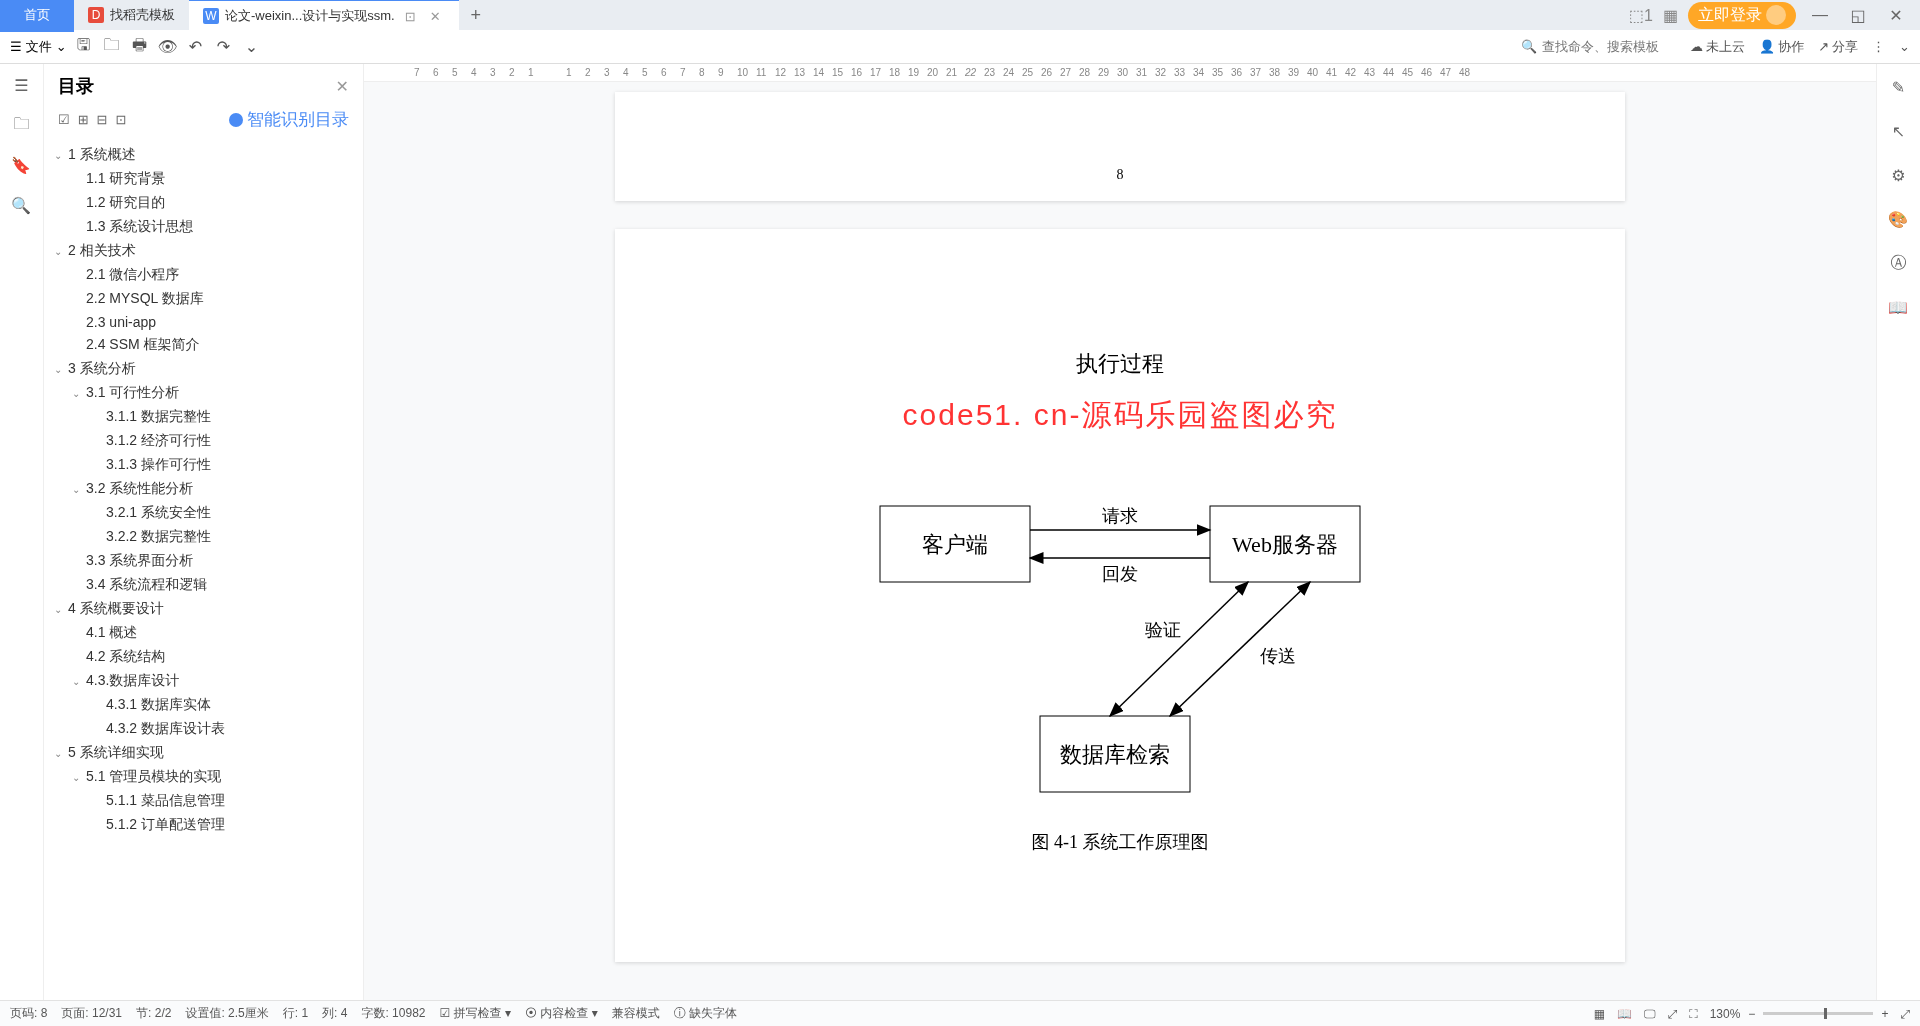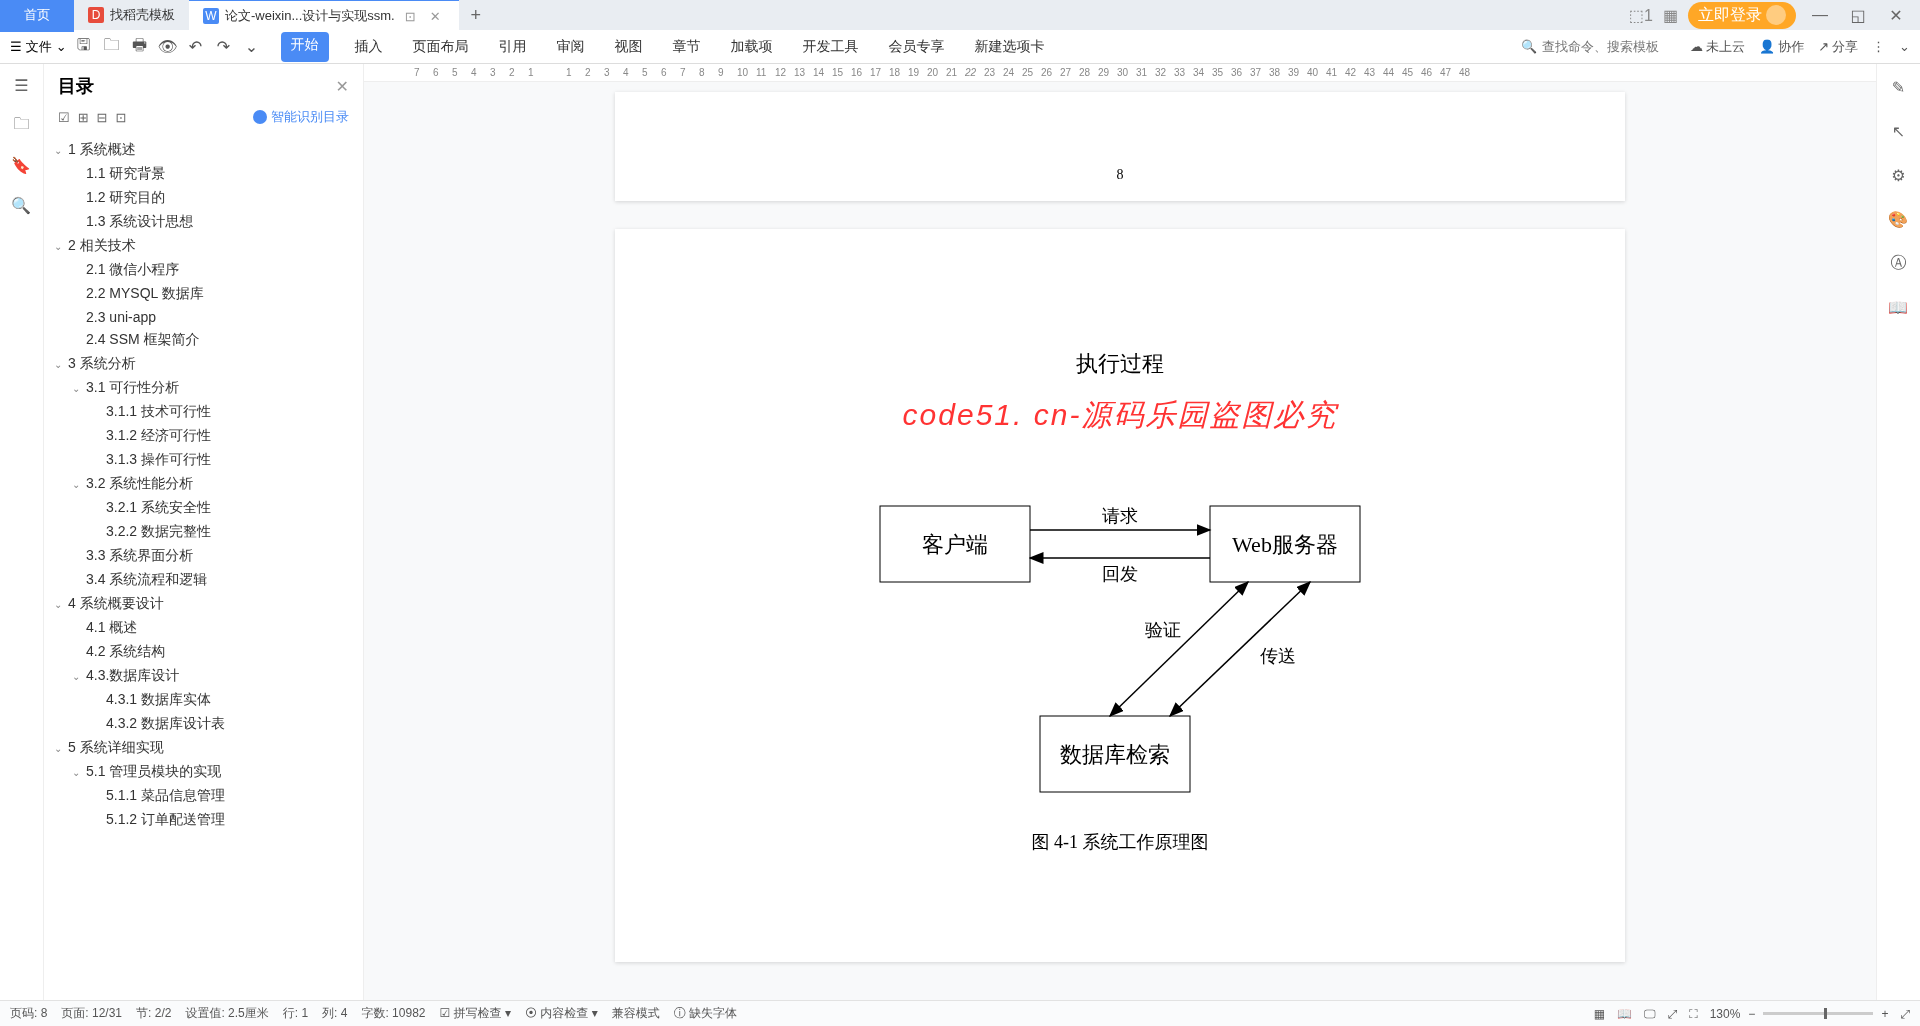--- a/index.html
+++ b/index.html
@@ -38,39 +38,39 @@
 .left-rail { width: 44px; border-right: 1px solid #eee; display: flex; flex-direction: column; align-items: center; padding-top: 10px; gap: 18px; color: #666; }
 .rail-icon { width: 22px; height: 22px; display: flex; align-items: center; justify-content: center; }
 
 
 .sidebar { width: 320px; border-right: 1px solid #eee; display: flex; flex-direction: column; }
 .sb-head { padding: 10px 14px 6px; display: flex; align-items: center; justify-content: space-between; }
 .sb-title { font-size: 18px; font-weight: bold; }
 .sb-close { color: #999; }
 .sb-tool { padding: 4px 14px 8px; display: flex; align-items: center; gap: 10px; color: #666; font-size: 13px; }
 .sb-tool-icons { display: flex; gap: 8px; }
-.sb-tool-right { margin-left: auto; display: flex; align-items: center; gap: 4px; color: #4a8bf5; font-size: 13px; }
+.sb-tool-right { margin-left: auto; display: flex; align-items: center; gap: 4px; color: #4a8bf5; font-size: 17px; }
 .outline { flex: 1; overflow-y: auto; padding: 4px 8px 10px 8px; font-size: 14px; color: #333; }
 .ol-item { display: flex; align-items: center; padding: 3px 4px; cursor: pointer; white-space: nowrap; }
 .caret { width: 14px; color: #888; font-size: 10px; }
 .ind0 { padding-left: 2px; }
 .ind1 { padding-left: 20px; }
 .ind2 { padding-left: 40px; }
 
 
 .docarea { flex: 1; position: relative; background: #f8f9fa; overflow: hidden; }
 .ruler { height: 18px; background: #fff; border-bottom: 1px solid #eee; font-size: 10px; color: #888; display: flex; align-items: center; padding-left: 50px; gap: 0; position: relative; }
 .ruler-num { position: absolute; }
 .pages { position: absolute; top: 18px; left: 0; right: 0; bottom: 0; overflow: auto; display: flex; flex-direction: column; align-items: center; padding: 10px 20px; }
 .page { width: 1010px; background: #fff; box-shadow: 0 1px 4px rgba(0,0,0,.15); margin-bottom: 28px; position: relative; }
 .page.prev { height: 140px; }
 .page.prev .pnum { position: absolute; bottom: 18px; left: 50%; transform: translateX(-50%); font-size: 14px; font-family: Georgia, serif; }
 .page.cur { height: 900px; padding: 120px 130px 40px; font-family: Georgia, "SimSun", serif; }
 .diagram-title { text-align: center; font-size: 22px; margin-bottom: 8px; }
-.watermark { color: #ff3333; font-size: 30px; text-align: center; letter-spacing: 2px; font-family: "Microsoft YaHei", sans-serif; margin: 16px 0 50px; font-style: italic; }
+.watermark { color: #ff3333; font-size: 30px; text-align: center; letter-spacing: 2px; font-family: "Microsoft YaHei", sans-serif; margin: 16px 0 50px; }
 .svgwrap { display: flex; justify-content: center; }
 .caption { text-align: center; font-size: 18px; margin-top: 24px; font-family: "SimSun", serif; }
 
 
 .right-rail { width: 44px; border-left: 1px solid #eee; display: flex; flex-direction: column; align-items: center; padding-top: 12px; gap: 22px; color: #666; }
 
 
 .status { height: 26px; border-top: 1px solid #e2e2e2; display: flex; align-items: center; font-size: 12px; color: #555; padding: 0 10px; gap: 14px; background: #fafbfc; }
 .status-right { margin-left: auto; display: flex; align-items: center; gap: 12px; }
 .zoom { display: flex; align-items: center; gap: 8px; }
@@ -116,33 +116,20 @@
   </div>
   <div class="qat">
     <span class="qat-icon">🖫</span>
     <span class="qat-icon">🗀</span>
     <span class="qat-icon">🖶</span>
     <span class="qat-icon">👁</span>
     <span class="qat-icon">↶</span>
     <span class="qat-icon">↷</span>
     <span class="qat-icon">⌄</span>
   </div>
-  <div class="ribbon-tabs" id="rtabs">
-      <span class="rtab active">开始</span>
-      <span class="rtab">插入</span>
-      <span class="rtab">页面布局</span>
-      <span class="rtab">引用</span>
-      <span class="rtab">审阅</span>
-      <span class="rtab">视图</span>
-      <span class="rtab">章节</span>
-      <span class="rtab">加载项</span>
-      <span class="rtab">开发工具</span>
-      <span class="rtab">会员专享</span>
-      <span class="rtab">新建选项卡</span>
-    </div>
   <div class="search-box">
     <span>🔍</span>
     <input placeholder="查找命令、搜索模板" style="">
   </div>
   <div class="ribbon-right">
     <span class="rr-item">
         <span>☁</span>
         <span>未上云</span>
       </span>
     <span class="rr-item">
@@ -223,21 +210,21 @@
         <div class="ol-item ind0">
           <span class="caret">⌄</span>
           <span>3 系统分析</span>
         </div>
         <div class="ol-item ind1">
           <span class="caret">⌄</span>
           <span>3.1 可行性分析</span>
         </div>
         <div class="ol-item ind2">
           <span class="caret"></span>
-          <span>3.1.1 技术可行性</span>
+          <span>3.1.1 数据完整性</span>
         </div>
         <div class="ol-item ind2">
           <span class="caret"></span>
           <span>3.1.2 经济可行性</span>
         </div>
         <div class="ol-item ind2">
           <span class="caret"></span>
           <span>3.1.3 操作可行性</span>
         </div>
         <div class="ol-item ind1">

